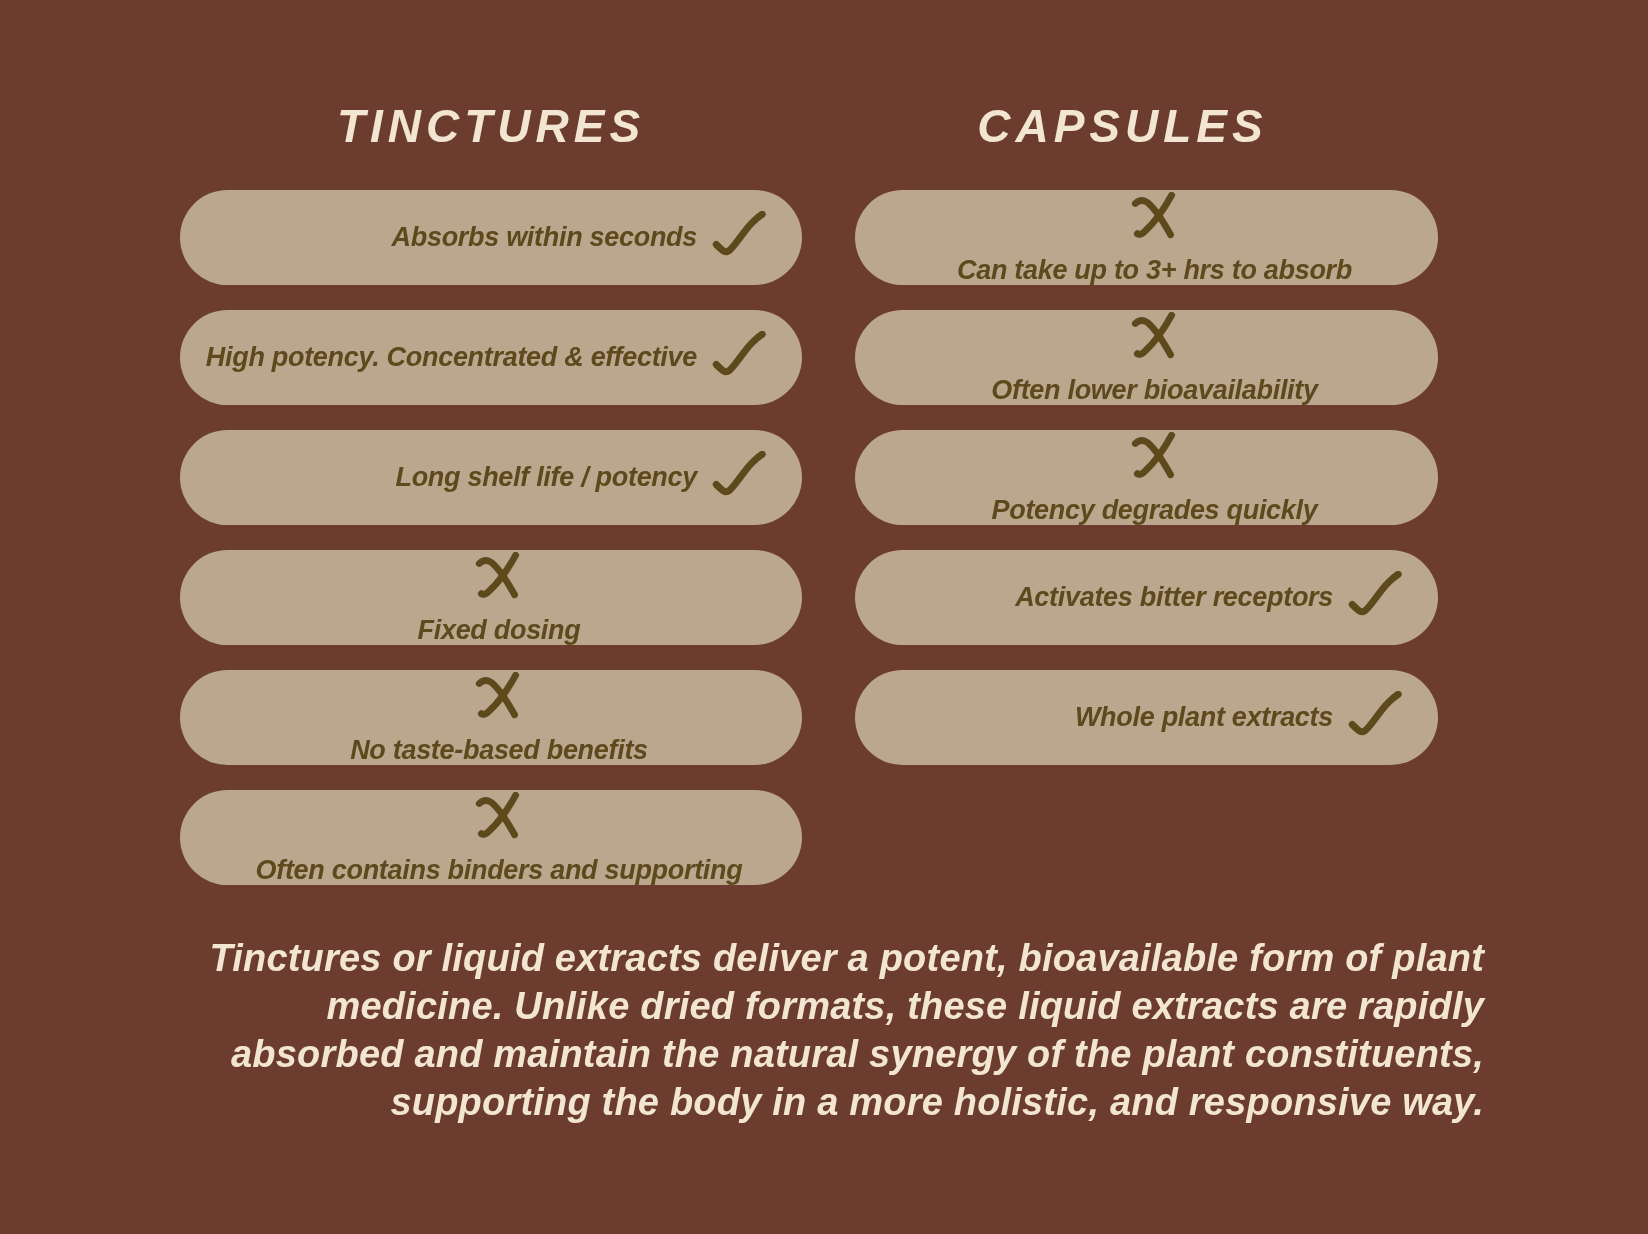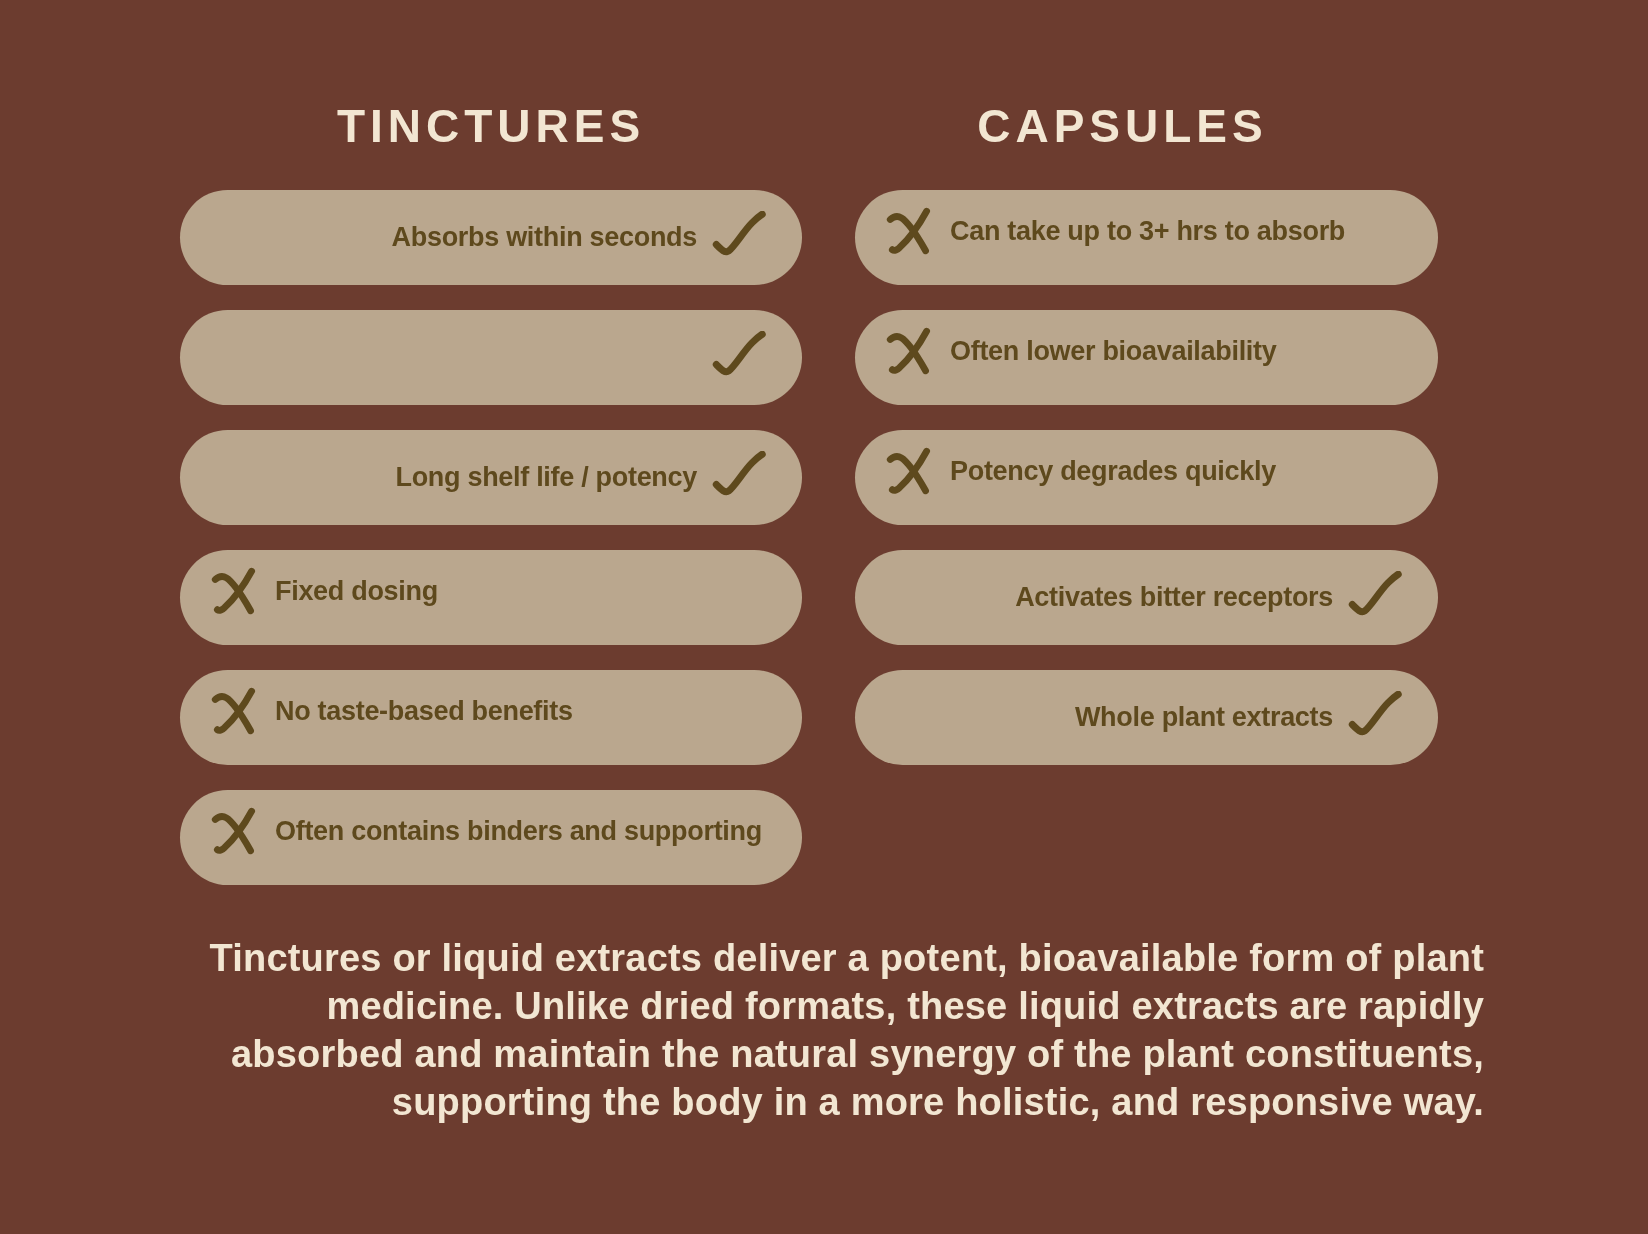--- a/index.html
+++ b/index.html
@@ -8,21 +8,21 @@
     --pill-text:#5e491d;
     --cream:#f2e6d2;
   }
   html,body{margin:0;padding:0;}
   body{
     width:1648px;height:1234px;
     background:var(--background);
     font-family:"Liberation Sans", sans-serif;
     overflow:hidden;
   }
-  .canvas{position:relative;width:1648px;height:920px;}
+  .canvas{position:relative;width:1648px;height:920px;font-style:italic;}
 
   .col-header{
     position:absolute;top:98px;height:56px;
     display:flex;align-items:center;justify-content:center;
     color:var(--cream);
     font-size:46px;font-weight:bold;letter-spacing:5px;
     text-transform:uppercase;
     white-space:nowrap;
   }
   .col-header.left{left:180px;width:622px;}
@@ -34,21 +34,21 @@
     grid-template-columns:622px 583px;
     column-gap:53px;row-gap:25px;
   }
   .pill{
     height:95px;border-radius:48px;
     background:var(--pill);
     display:flex;align-items:center;
     box-sizing:border-box;
   }
   .pill.tincture{justify-content:flex-end;padding:0 34px 0 22px;gap:13px;}
-  .pill.capsule{justify-content:flex-start;padding:0 12px 12px 28px;gap:13px;}
+  .pill.capsule{justify-content:flex-start;padding:0 12px 12px 28px;gap:13px;flex-direction:column;}
   .pill-label{
     color:var(--pill-text);
     font-size:27px;font-weight:bold;
     letter-spacing:-0.3px;
     white-space:nowrap;
   }
   .mark{flex:0 0 auto;display:block;}
   .mark path{fill:none;stroke:var(--pill-text);stroke-linecap:round;stroke-linejoin:round;}
 
   .footer{
@@ -78,20 +78,21 @@
     </div>
     <div class="pill capsule">
       <svg class="mark" width="54" height="52" viewBox="0 0 100 100">
           <path stroke-width="13" d="M12,26 C28,12 40,26 52,42 C62,55 72,72 80,86"></path>
           <path stroke-width="13" d="M82,10 C70,32 50,62 30,80 C26,84 20,87 16,84"></path>
         </svg>
       <span class="pill-label">Can take up to 3+ hrs to absorb</span>
     </div>
 
     <div class="pill tincture">
+      <span class="pill-label">High potency. Concentrated &amp; effective</span>
       <svg class="mark" width="58" height="54" viewBox="0 0 100 100">
           <path stroke-width="13" d="M8,62 C16,70 24,79 31,74 C42,66 58,38 74,22 C80,16 87,10 93,6"></path>
         </svg>
     </div>
     <div class="pill capsule">
       <svg class="mark" width="54" height="52" viewBox="0 0 100 100">
           <path stroke-width="13" d="M12,26 C28,12 40,26 52,42 C62,55 72,72 80,86"></path>
           <path stroke-width="13" d="M82,10 C70,32 50,62 30,80 C26,84 20,87 16,84"></path>
         </svg>
       <span class="pill-label">Often lower bioavailability</span>

